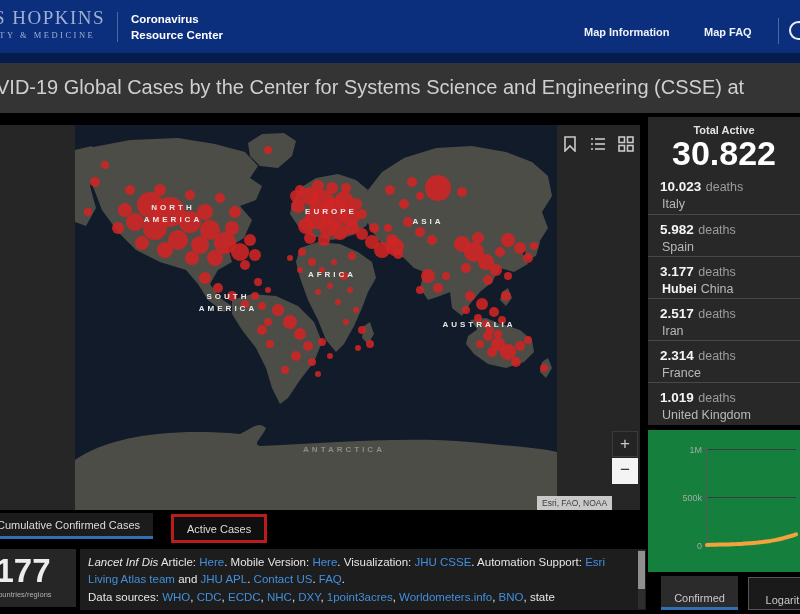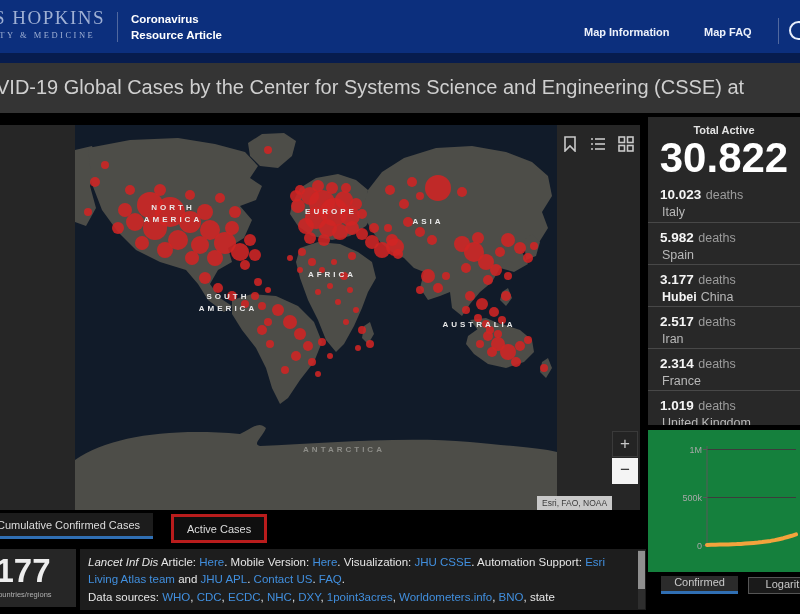--- a/index.html
+++ b/index.html
@@ -46,27 +46,27 @@
   
   #bottom-bar { position:absolute; left:0; top:547px; width:800px; height:67px; background:#000; }
   #count-panel { position:absolute; left:-30px; top:2px; width:106px; height:58px; background:#262626; text-align:center; overflow:hidden; }
   #count-panel .count-value { font-size:33px; font-weight:bold; color:#ededed; line-height:1.15; margin-top:3px; }
   #count-panel .count-label { font-size:7.5px; color:#b0b0b0; }
   #info-panel { position:absolute; left:80px; top:2px; width:566px; height:61px; background:#1d1d1d; color:#e6e6e6; font-size:11.5px; line-height:1.5; padding:5px 16px 5px 8px; overflow:hidden; }
   #info-panel .link { color:#418fde; cursor:pointer;text-align:right; }
   #info-panel .italic { font-style:italic; }
   .scroll-track { position:absolute; right:1px; top:1px; width:7px; height:59px; background:#2e2e2e; }
   .scroll-thumb { position:absolute; left:0; top:1px; width:7px; height:38px; background:#8f8f8f; cursor:pointer; }
-  .chart-tab { position:absolute; font-size:11px; color:#c9c9c9; text-align:center; padding:0 10px 3px; cursor:pointer; white-space:nowrap; }
+  .chart-tab { position:absolute; font-size:11px; color:#c9c9c9; text-align:center; padding:16px 10px 3px; cursor:pointer; white-space:nowrap; }
   #chart-tab-1 { left:661px; top:29px; width:77px; background:#2b2b2b; border-bottom:3px solid #306fb3; }
   #chart-tab-2 { left:748px; top:30px; width:92px; background:#1a1a1a; border:1px solid #555; }
   
   #deaths-panel { position:absolute; left:648px; top:117px; width:152px; height:308px; background:#282828; overflow:hidden; }
   .deaths-title { text-align:center; font-size:11px; font-weight:bold; color:#e3e3e3; margin-top:7px; }
-  .deaths-total { text-align:center; font-size:42px; font-weight:bold; color:#fff; line-height:1.05; white-space:nowrap; }
+  .deaths-total { text-align:center; font-size:34px; font-weight:bold; color:#fff; line-height:1.05; white-space:nowrap; }
   .death-item { padding:5px 4px 5px 12px; height:42px; }
   .death-item + .death-item { border-top:1px solid #484848; }
   .death-count { font-weight:bold; color:#f5f5f5; font-size:13.5px;margin-top:17px; }
   .death-unit { color:#9c9c9c; font-size:12.5px; }
   .death-region { color:#b8b8b8; font-size:12.5px; padding-left:2px; margin-top:2px; white-space:nowrap; }
   .death-bold { font-weight:bold; color:#f5f5f5; margin-right:4px; }
   .death-bold:empty { margin-right:0; }
   #chart-panel { position:absolute; left:648px; top:430px; width:152px; height:142px; background:#15803d; }
   .tick-label { fill:#a8a8a8; font-size:9px; text-anchor:end; font-family:"Liberation Sans",sans-serif; }
   .axis { stroke:#5a5a5a; stroke-width:1; }
@@ -77,21 +77,21 @@
 <body>
 
 <div id="header">
   <div class="logo-wrap">
     <div class="logo-line1">S HOPKINS</div>
     <div class="logo-line2">ITY &amp; MEDICINE</div>
   </div>
   <div class="header-divider"></div>
   <div class="brand">
     <div>Coronavirus</div>
-    <div>Resource Article</div>
+    <div>Resource Center</div>
   </div>
   <span class="nav-link" id="nav-map-info">Map Information</span>
   <span class="nav-link" id="nav-map-faq">Map FAQ</span>
   <div class="nav-divider"></div>
   <div class="social-icon"></div>
 </div>
 <div id="header-sub"></div>
 
 <div id="titlebar">
   <div class="title">VID-19 Global Cases by the Center for Systems Science and Engineering (CSSE) at</div>

